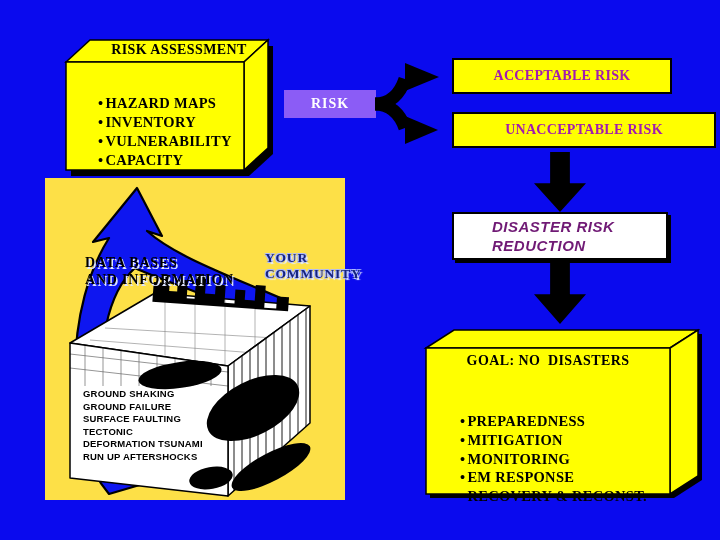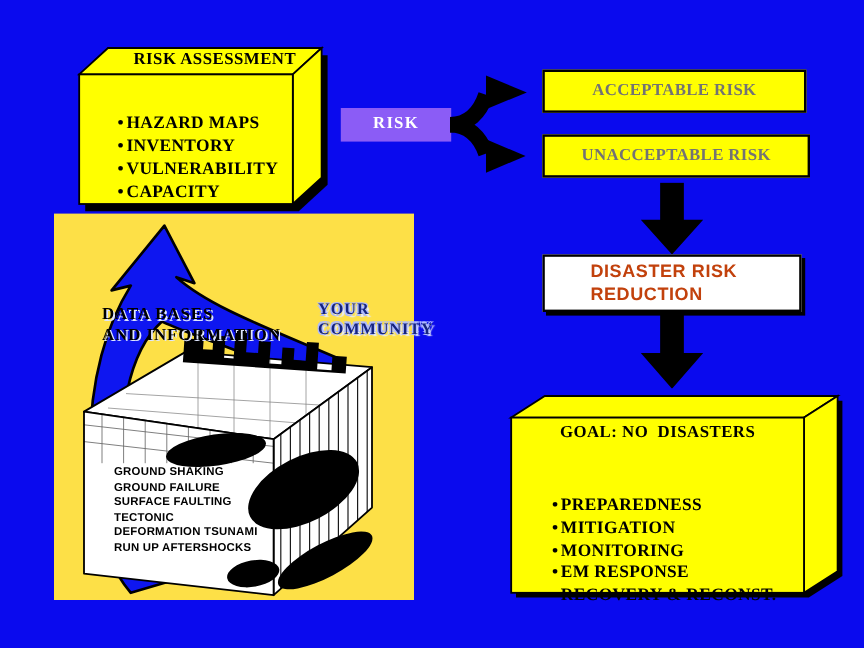--- a/index.html
+++ b/index.html
@@ -23,64 +23,64 @@
   #risk-cube{left:62px;top:36px;width:216px;height:148px;}
   #risk-cube .cube-title{left:28px;top:6px;width:178px;}
   #risk-cube .cube-list{left:20px;top:42px;}
   #goal-cube{left:422px;top:326px;width:284px;height:176px;}
   #goal-cube .cube-title{left:4px;top:27px;width:244px;}
   #goal-cube .cube-list{left:22px;top:70px;line-height:18.8px;}
   
   .flat-box{
     position:absolute;background:#ffff00;border:2px solid #000;box-sizing:border-box;
     display:flex;align-items:center;justify-content:center;
-    font-weight:bold;font-size:14px;color:#737373;letter-spacing:.3px;
+    font-weight:bold;font-size:14px;color:#a21caf;letter-spacing:.3px;
   }
   #acceptable-box{left:452px;top:58px;width:220px;height:36px;}
-  #unacceptable-box{left:452px;top:112px;width:223px;height:36px;}
+  #unacceptable-box{left:452px;top:112px;width:264px;height:36px;}
   
   .risk-tag{
     position:absolute;left:284px;top:90px;width:92px;height:28px;background:#8b5cf6;color:#fff;
     display:flex;align-items:center;justify-content:center;
     font-weight:bold;font-size:14px;letter-spacing:1px;
   }
   
   #split-arrow{position:absolute;left:374px;top:58px;}
   
   .down-arrow{
     position:absolute;width:52px;background:#000;
     clip-path:polygon(31% 0,69% 0,69% 52%,100% 52%,50% 100%,0 52%,31% 52%);
   }
   #arrow-1{left:534px;top:152px;height:60px;}
   #arrow-2{left:534px;top:262px;height:62px;}
   
   .drr{
     position:absolute;left:452px;top:212px;width:216px;height:48px;box-sizing:border-box;
     background:#fff;border:2px solid #000;box-shadow:3px 3px 0 #000;
     font-family:"Liberation Sans",sans-serif;font-weight:bold;font-size:15px;line-height:19px;
-    color:#c2410c;padding:3px 0 0 38px;letter-spacing:.5px;white-space:pre-line;
+    color:#701a75;padding:3px 0 0 38px;letter-spacing:.5px;white-space:pre-line;font-style:italic;
   }
   
   .picture{position:absolute;left:45px;top:178px;width:300px;height:322px;background:#fde047;}
   .picture svg{position:absolute;left:0;top:0;}
   .pic-label{position:absolute;font-weight:bold;white-space:pre-line;z-index:2;}
   #databases-label{
     left:40px;top:76px;font-size:14px;line-height:17px;color:#000;
     letter-spacing:.8px;text-shadow:1.5px 1.5px 0 #dfe6ff;
   }
   #community-label{
     left:220px;top:72px;width:124px;text-align:left;font-size:13.5px;line-height:16px;
     color:#16247e;letter-spacing:.8px;
     text-shadow:-1px -1px 0 #aebaff,1px -1px 0 #aebaff,-1px 1px 0 #aebaff,2px 2px 1px #e6ecff;
   }
   .hazards{position:absolute;left:38px;top:210px;width:150px;z-index:2;}
   .hazards-title{font-weight:bold;font-size:11px;color:#4f64c8;letter-spacing:.5px;margin-bottom:2px;}
   .hazard-line{
     font-family:"Liberation Sans",sans-serif;font-weight:bold;font-size:9.5px;
-    line-height:12.5px;color:#000;letter-spacing:.2px;margin-left:12px;
+    line-height:12.5px;color:#000;letter-spacing:.2px;
   }
 </style>
 </head>
 <body>
 
 <div class="slide">
 
   <div class="cube" id="risk-cube">
     <svg width="216" height="148" viewBox="0 0 216 148">
       <polygon points="9,32 33,10 211,10 211,118 187,140 9,140" fill="#000"></polygon>

